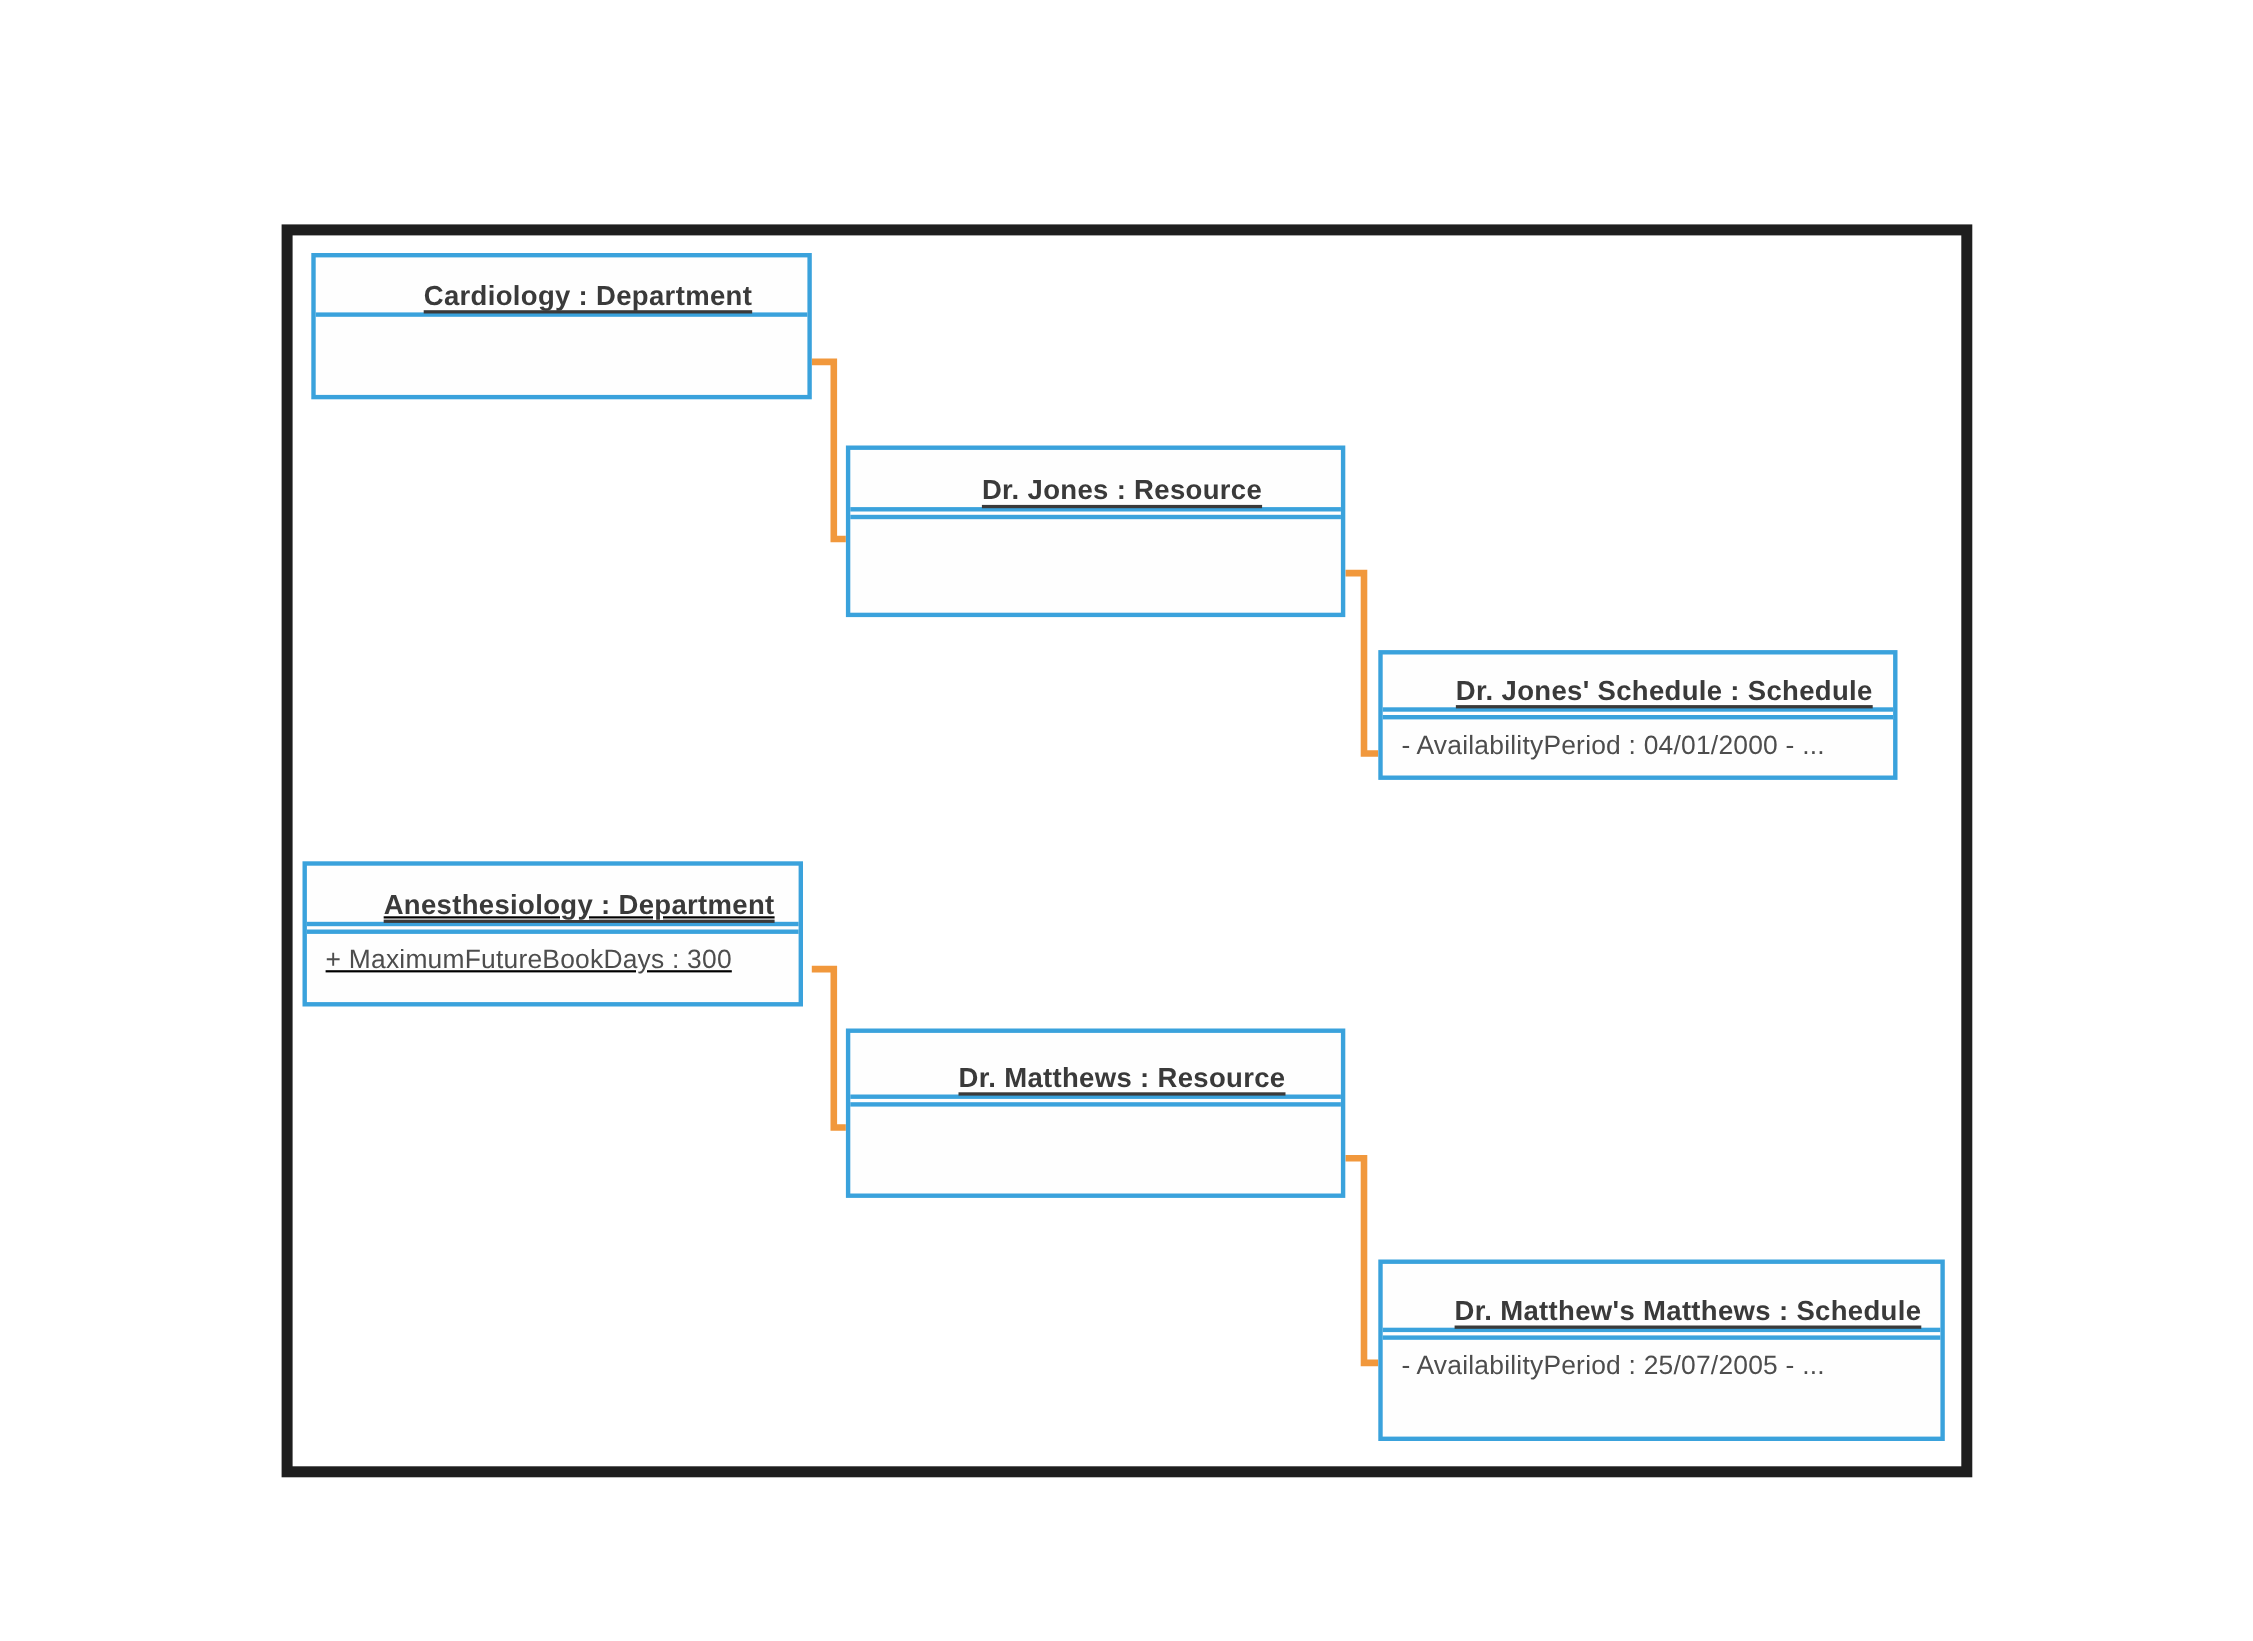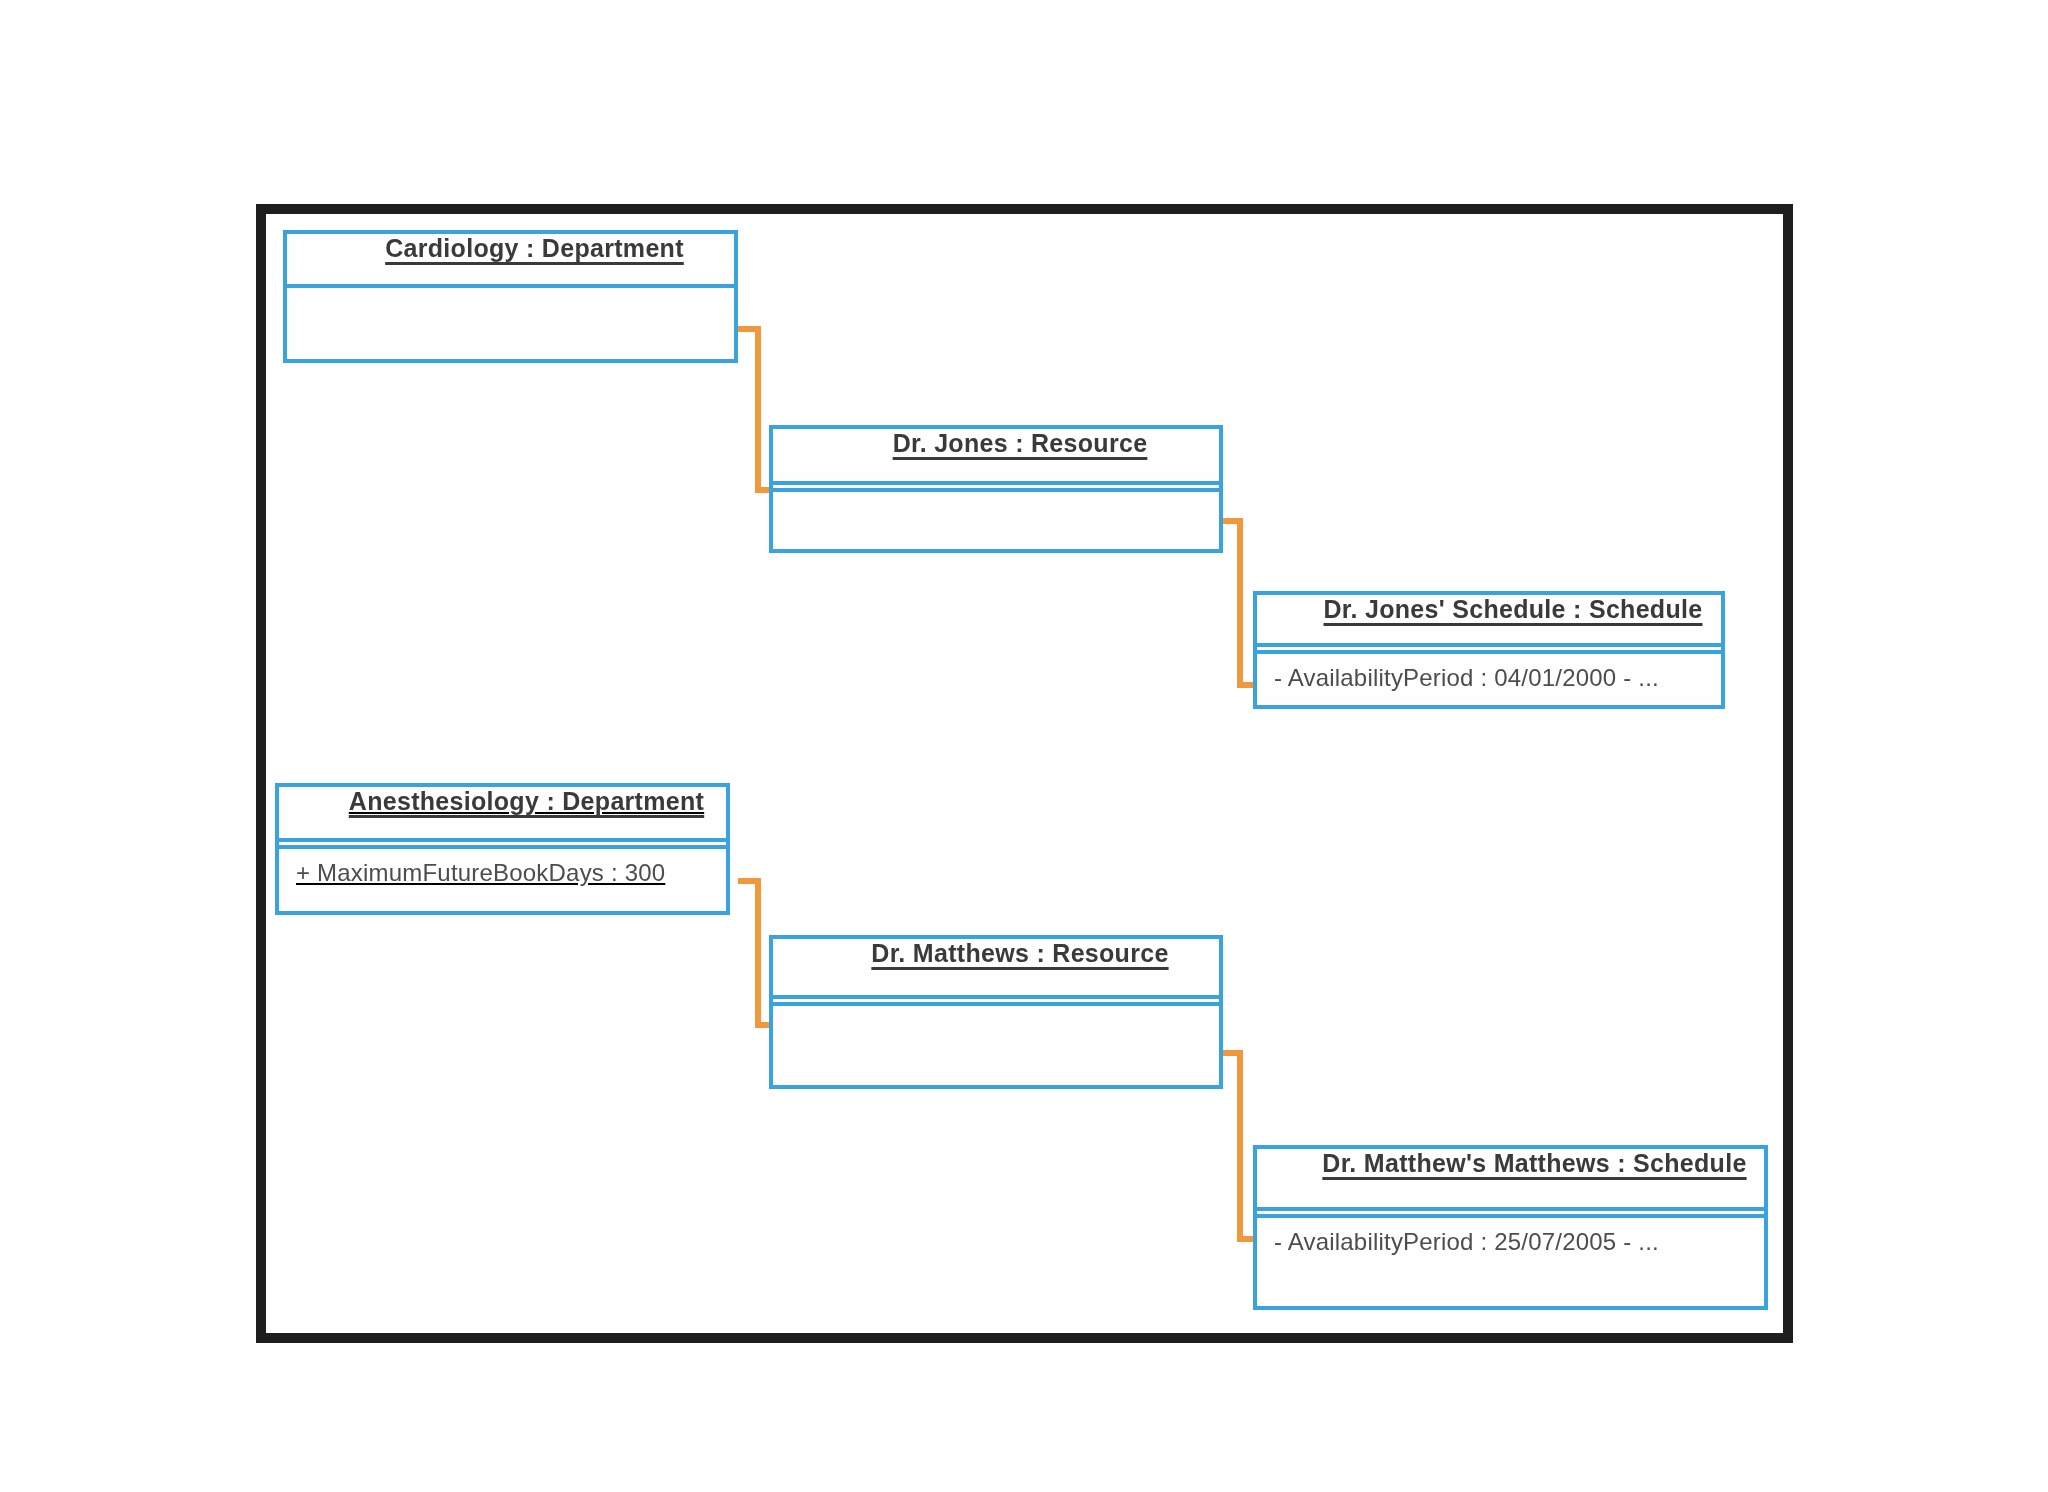--- a/index.html
+++ b/index.html
@@ -36,21 +36,21 @@
   }
   .uml-box{
     position:absolute;
     border:4px solid var(--blue);
     background:#fefefe;
     display:flex;
     flex-direction:column;
   }
   .uml-head{
     border-bottom:4px solid var(--blue);
-    display:flex;align-items:flex-start;justify-content:center;padding-left:48px;
+    display:flex;align-items:flex-end;justify-content:center;padding-left:48px;
   }
   .uml-gap{height:3px;flex:0 0 3px;background:transparent;}
   .uml-body{
     border-top:4px solid var(--blue);
     flex:1 1 auto;
   }
   .uml-title{
     font-size:25px;
     font-weight:bold;
     color:var(--text-head);
@@ -63,21 +63,21 @@
   .uml-attr{
     font-size:24px;
     color:var(--text-body);
     padding:10px 0 0 17px;
     white-space:nowrap;
     letter-spacing:0.2px;
   }
   
   #b1{left:283px;top:230px;width:455px;height:133px;}
   #b1 .uml-head{height:54px;}
-  #b2{left:769px;top:405px;width:454px;height:128px;margin-top:20px;}
+  #b2{left:769px;top:405px;width:454px;height:156px;}
   #b2 .uml-head{height:56px;}
   #b3{left:1253px;top:591px;width:472px;height:118px;}
   #b3 .uml-head{height:52px;}
   #b4{left:275px;top:783px;width:455px;height:132px;text-decoration:underline;}
   #b4 .uml-head{height:55px;}
   #b5{left:769px;top:935px;width:454px;height:154px;}
   #b5 .uml-head{height:60px;}
   #b6{left:1253px;top:1145px;width:515px;height:165px;}
   #b6 .uml-head{height:62px;}
 </style>

